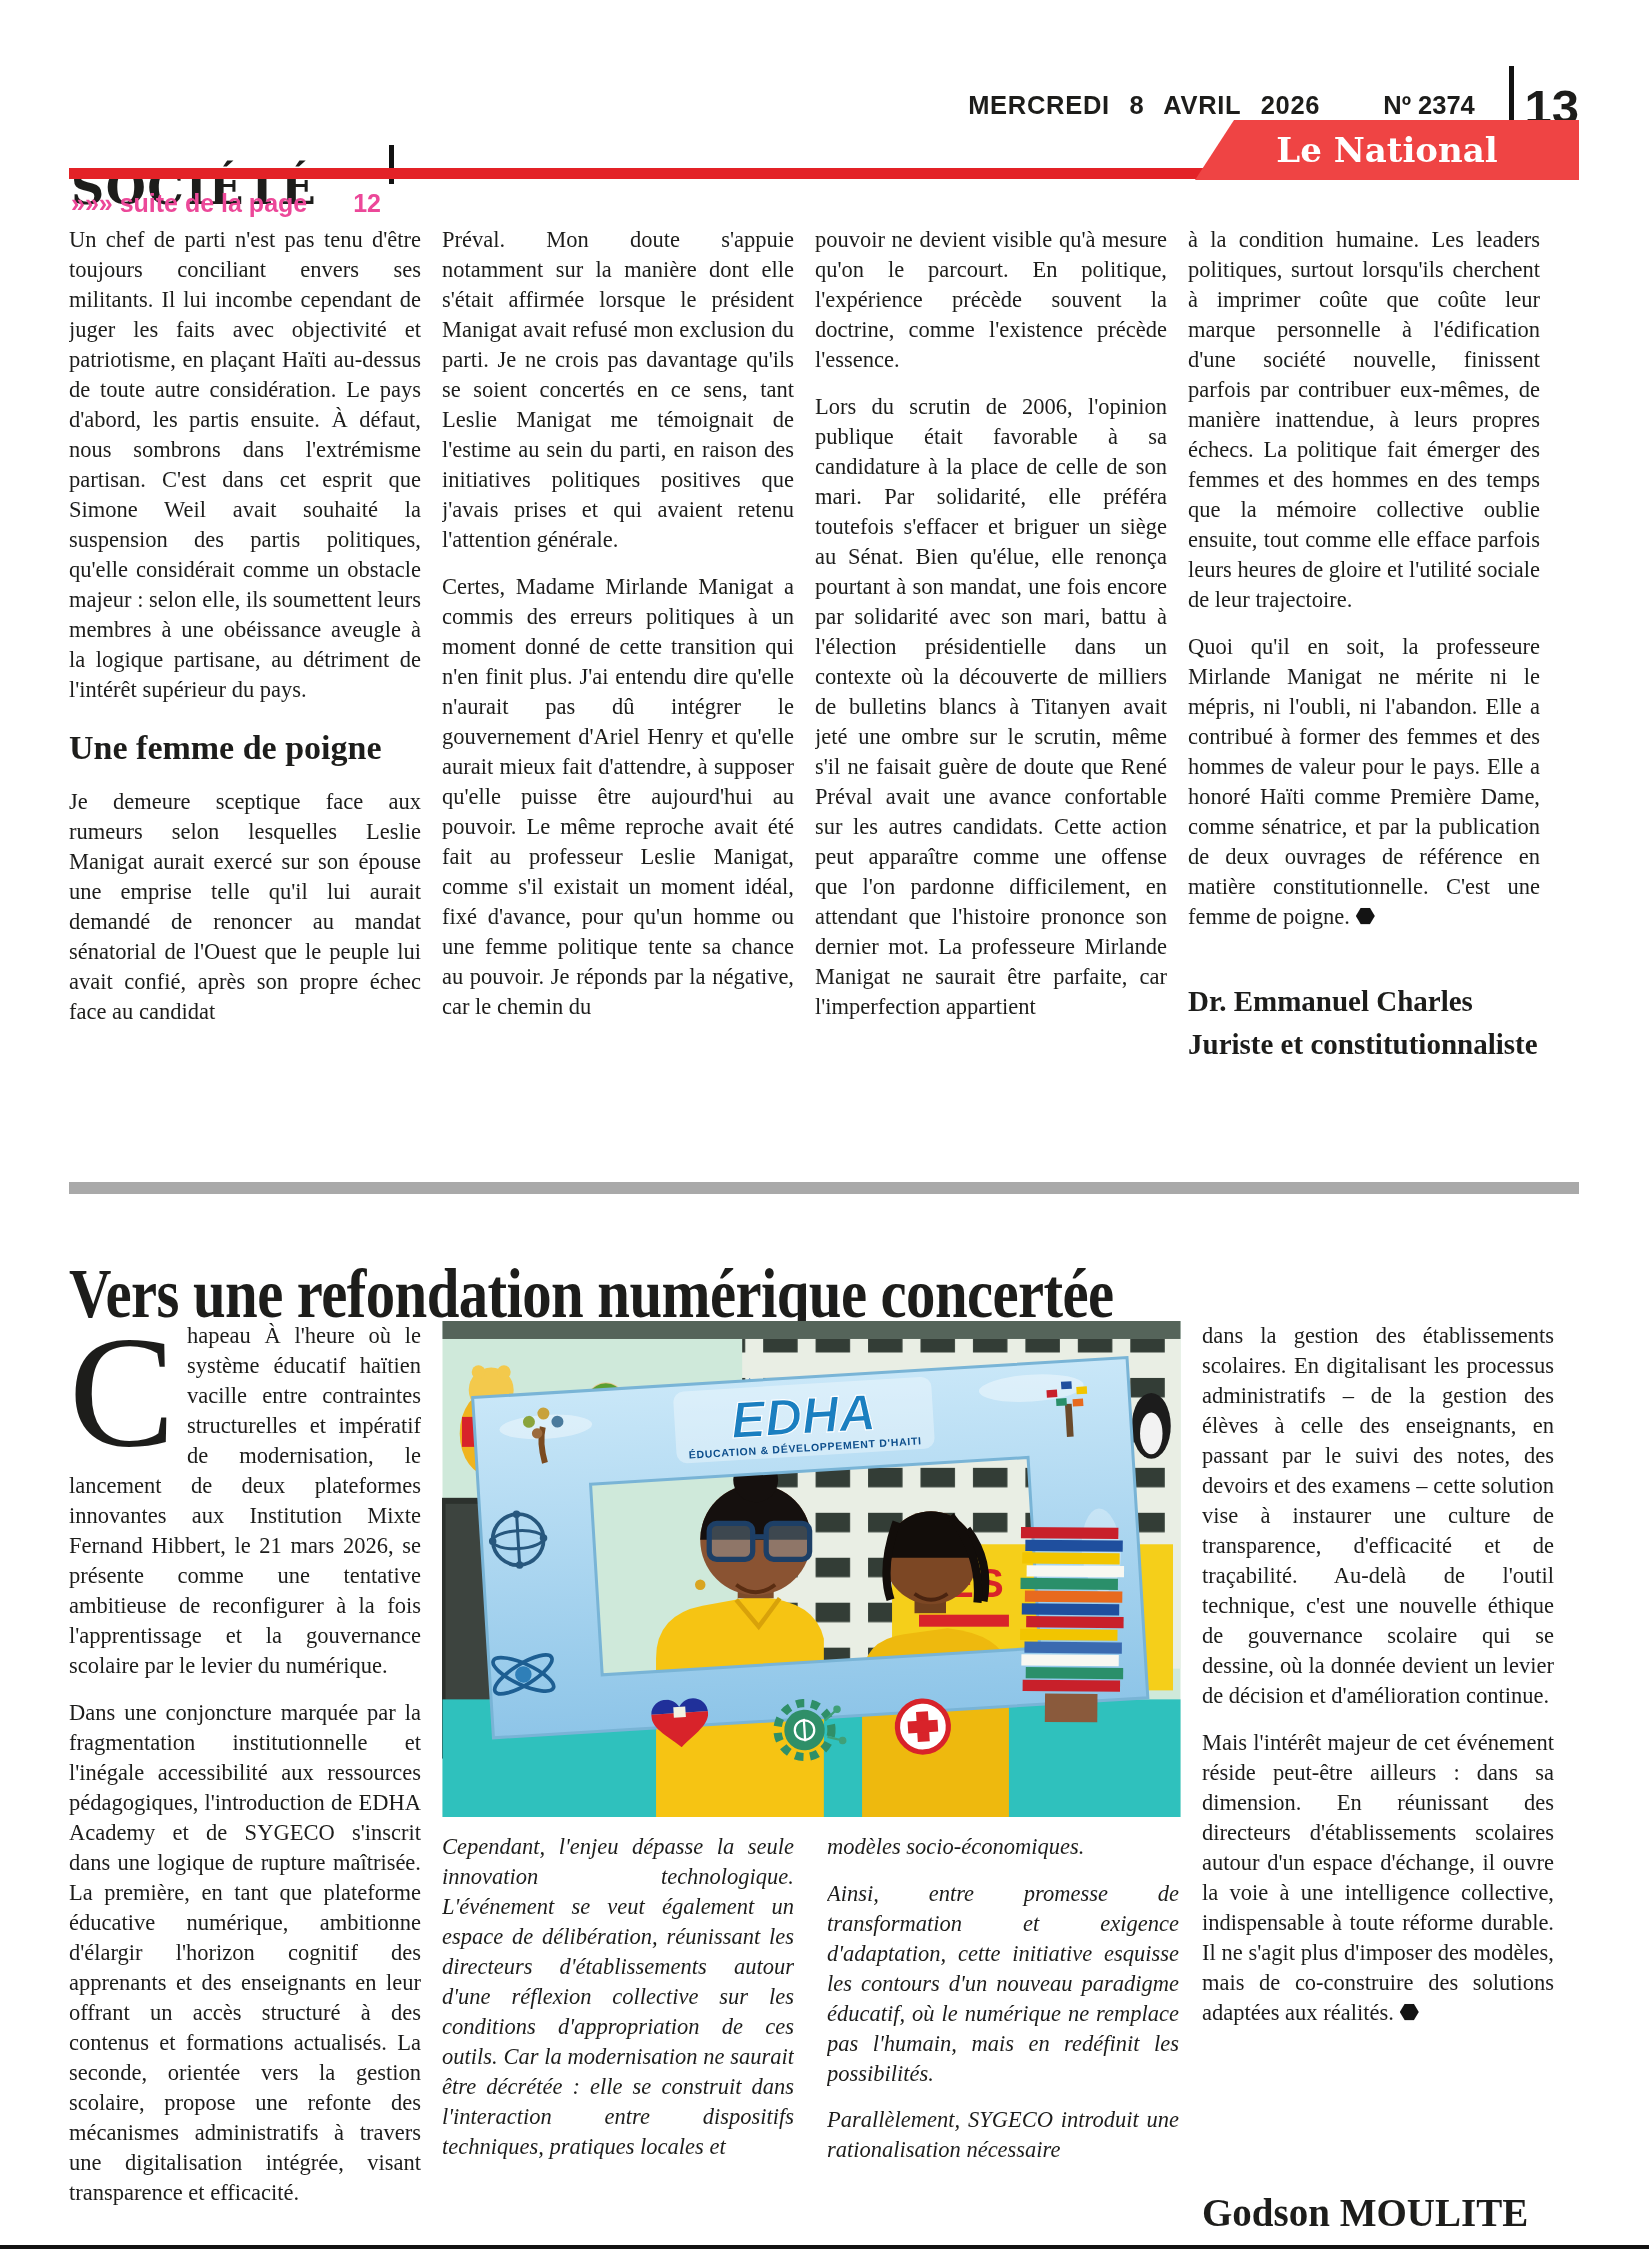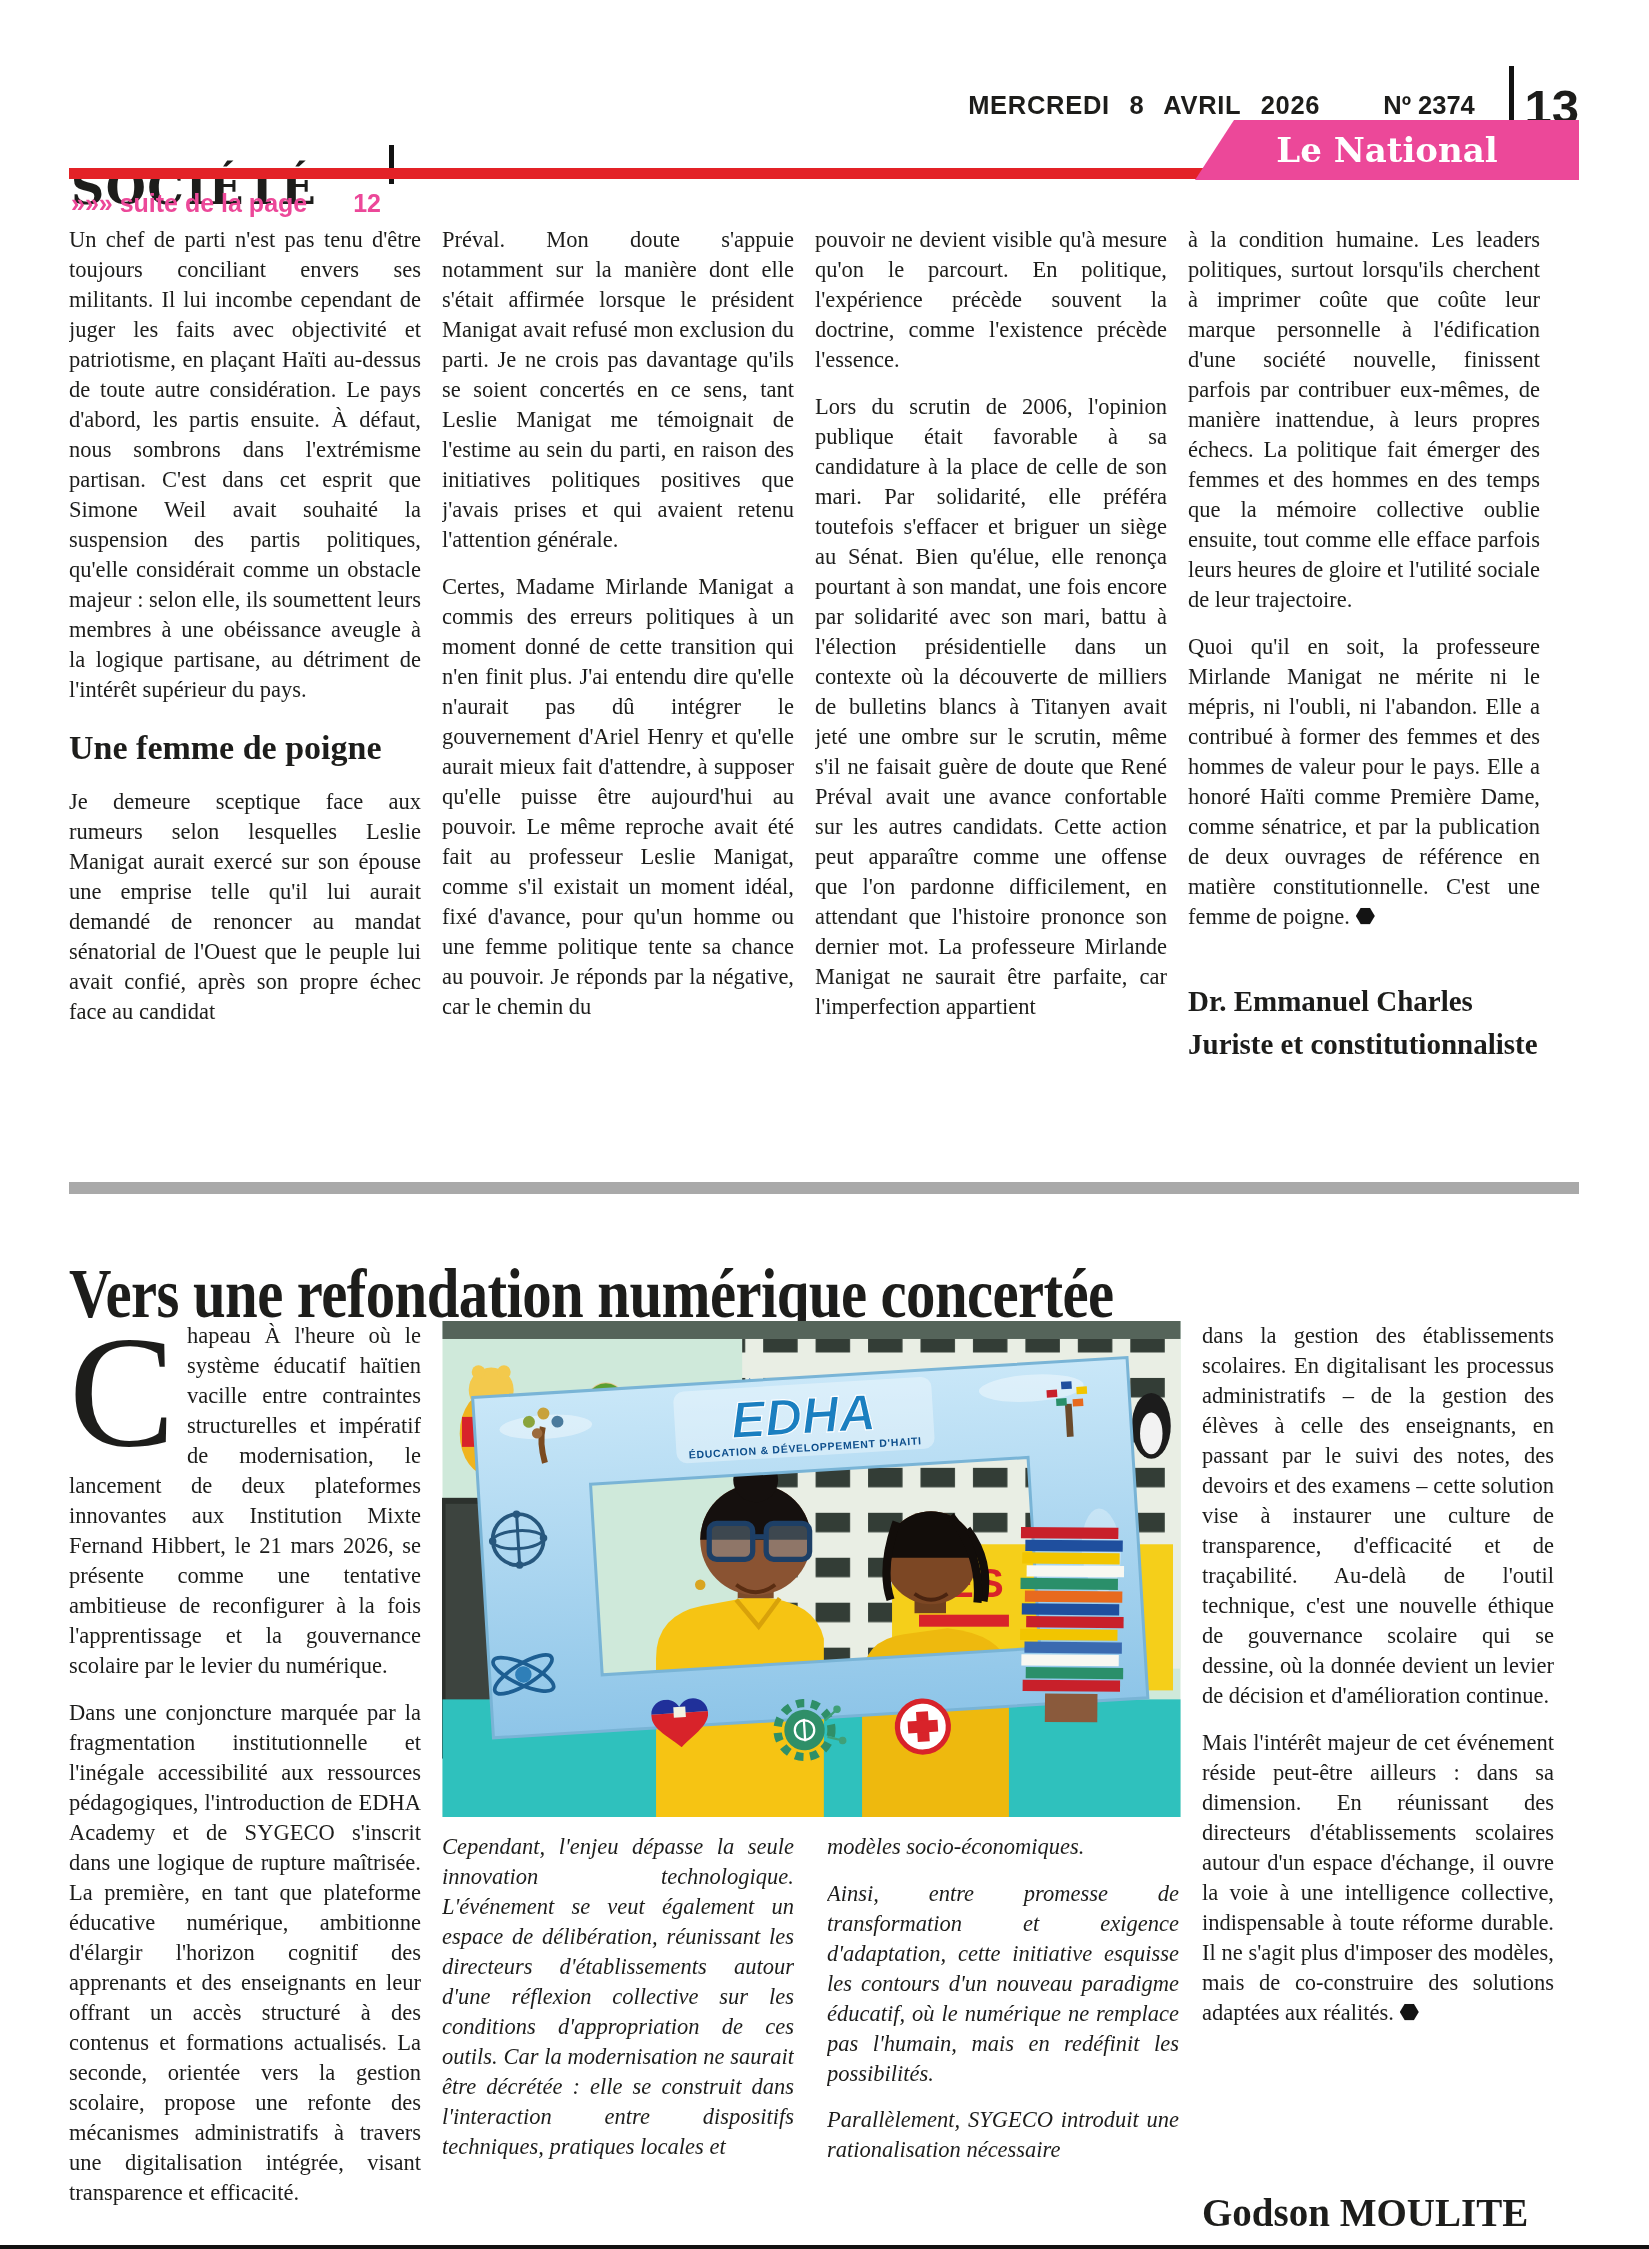--- a/index.html
+++ b/index.html
@@ -13,21 +13,21 @@
   .date-line{font-size:25.5px;letter-spacing:0.7px;word-spacing:12px;padding-bottom:9px;}
   .issue{font-size:25.5px;margin-left:63px;padding-bottom:9px;}
   .pn-bar{width:5.2px;height:63px;background:#121212;margin:0 10.5px 0 34px;}
   .page-number{font-size:49px;line-height:.85;}
 
   .section-row{top:114px;left:71px;display:flex;align-items:center;}
   .section-title{font-family:"DejaVu Serif",serif;font-weight:700;font-size:46px;letter-spacing:1.5px;margin-top:47px;}
   .section-pipe{width:4.5px;height:39px;background:#121212;margin-left:72px;}
 
   .red-rule{top:168px;left:69px;width:1510px;height:10.5px;background:#e32227;}
-  .brand-banner{top:120px;left:1195px;width:384px;height:60px;background:#ec4899;
+  .brand-banner{top:120px;left:1195px;width:384px;height:60px;background:#ef4444;
     clip-path:polygon(39px 0,100% 0,100% 100%,0 100%);
     display:flex;align-items:center;justify-content:center;}
   .brand-name{font-family:"DejaVu Serif",serif;font-weight:700;color:#ffffff;font-size:34px;}
 
   .suite{top:189px;left:71px;font-family:"Liberation Sans",sans-serif;font-weight:700;
     color:#ec4899;font-size:25px;}
   .suite .pg{margin-left:46px;}
 
   
   .cols{display:flex;gap:21px;}

